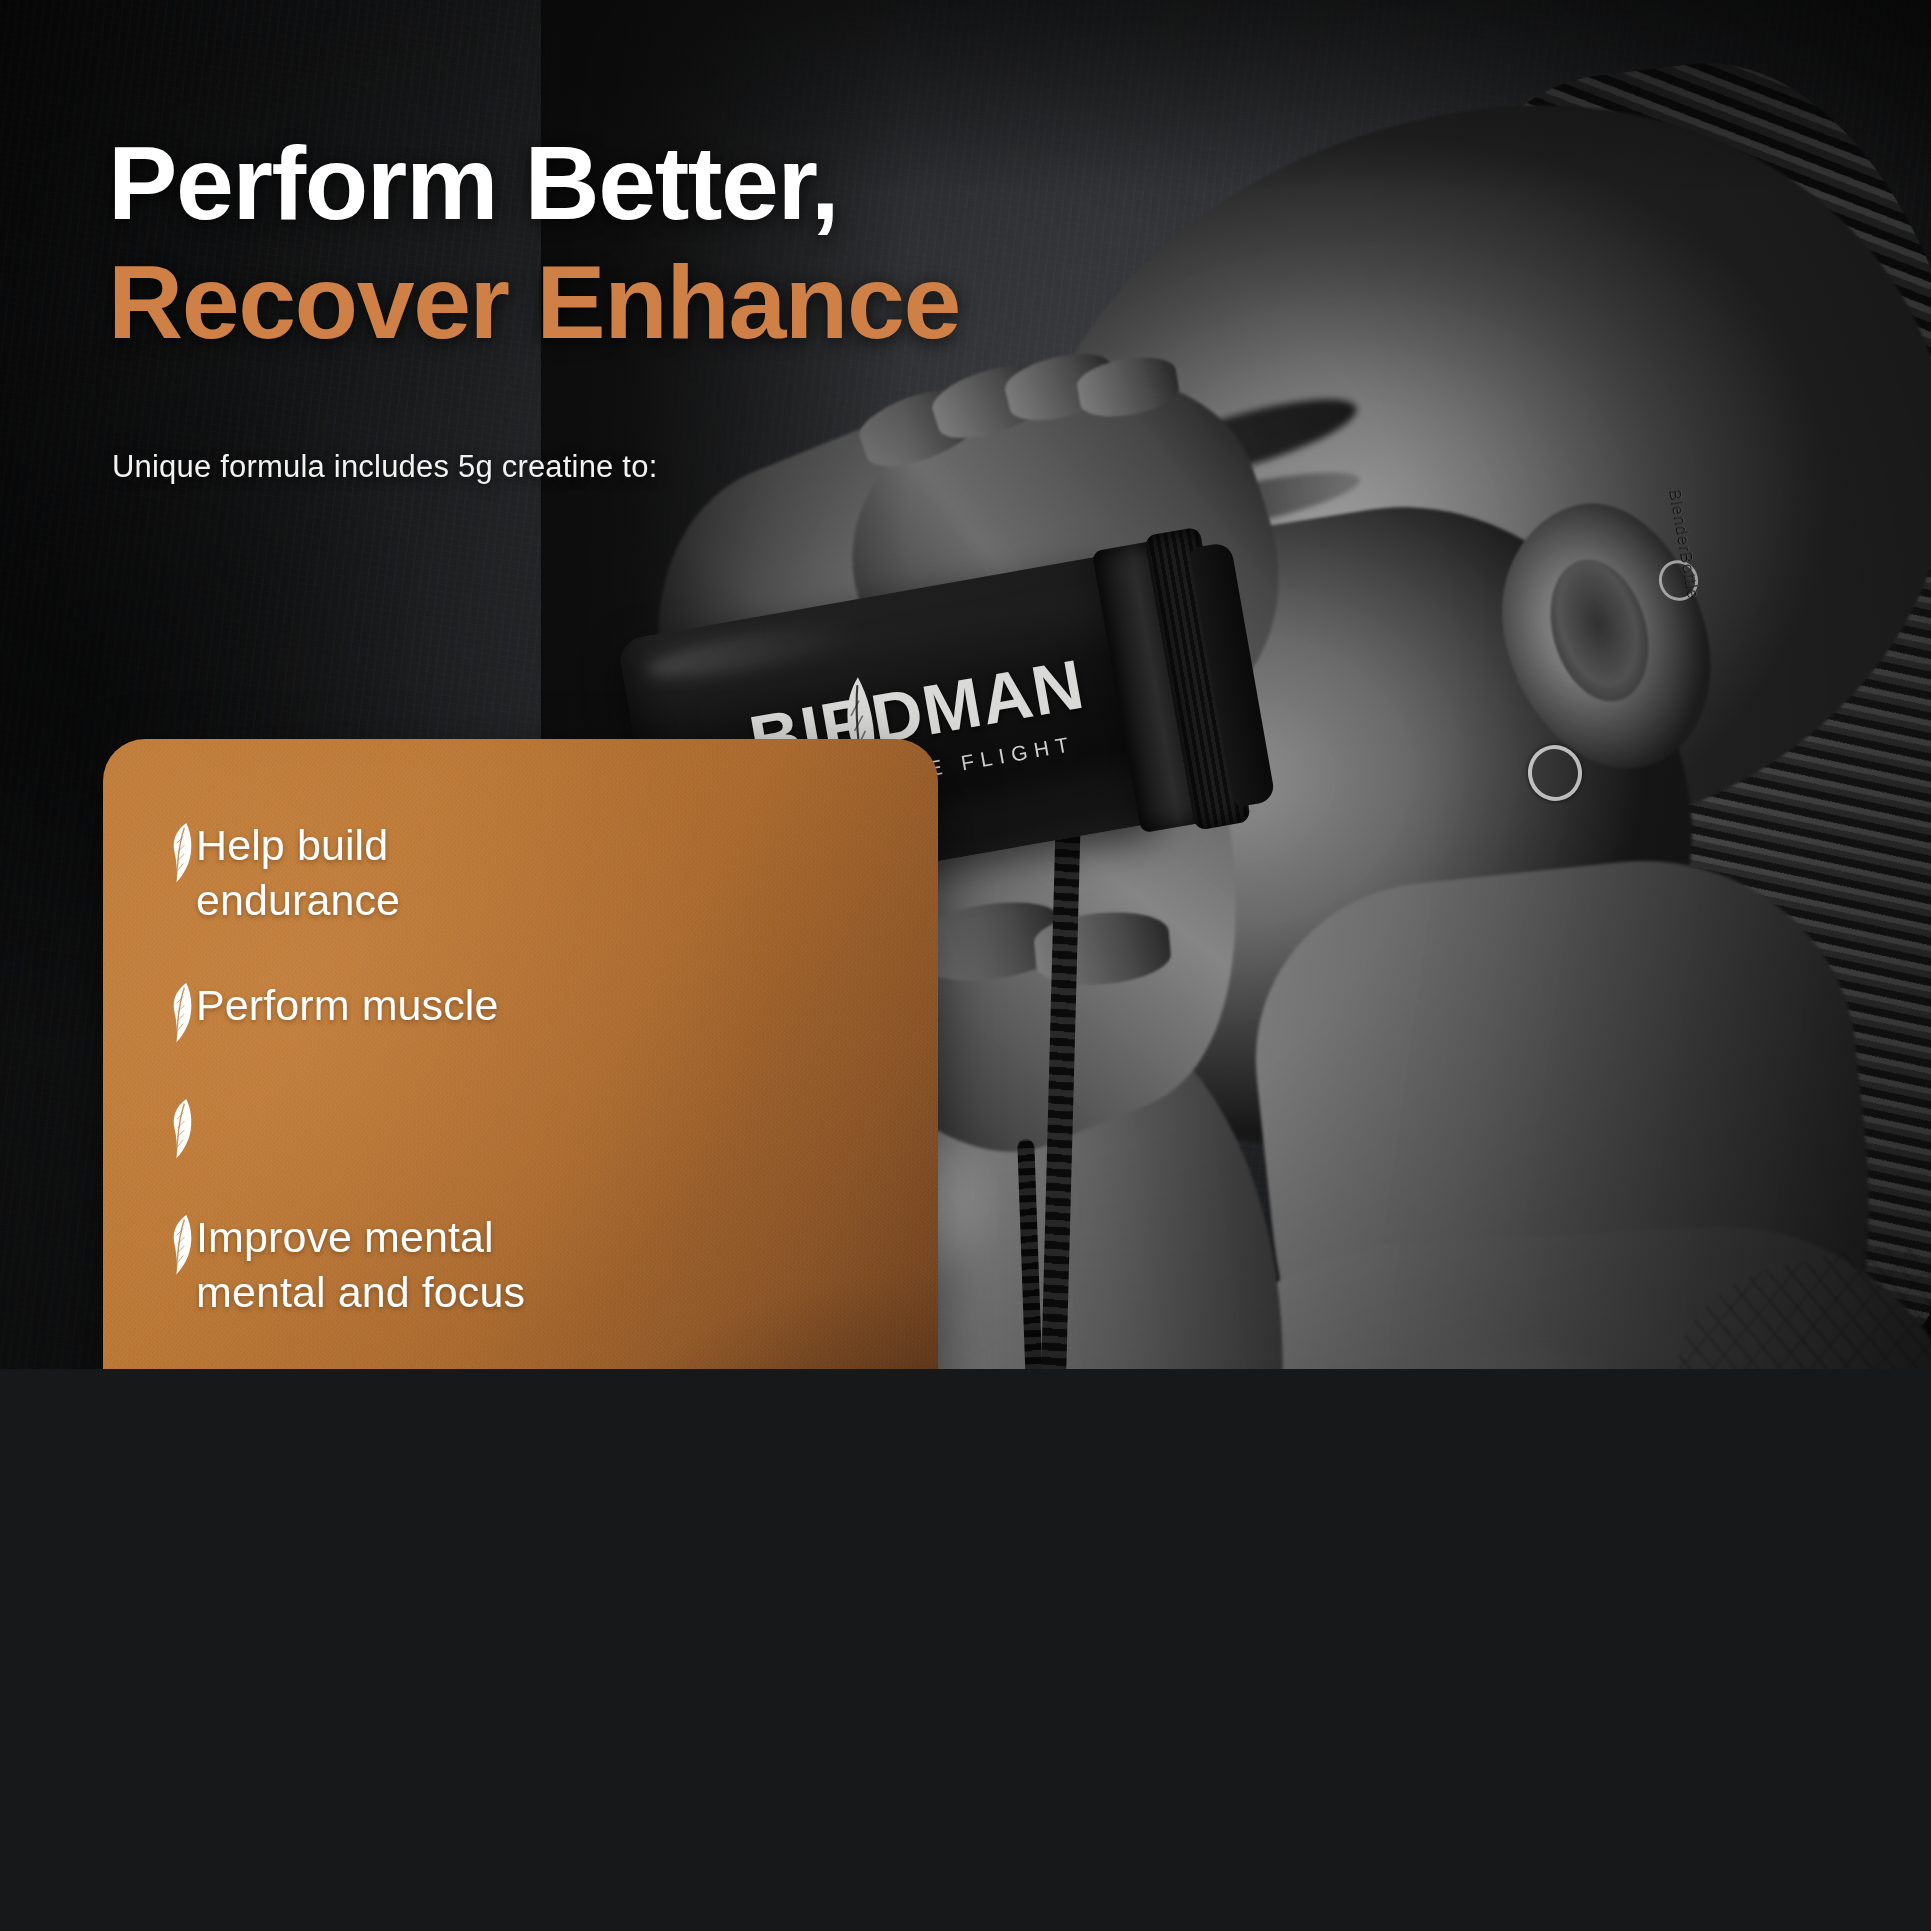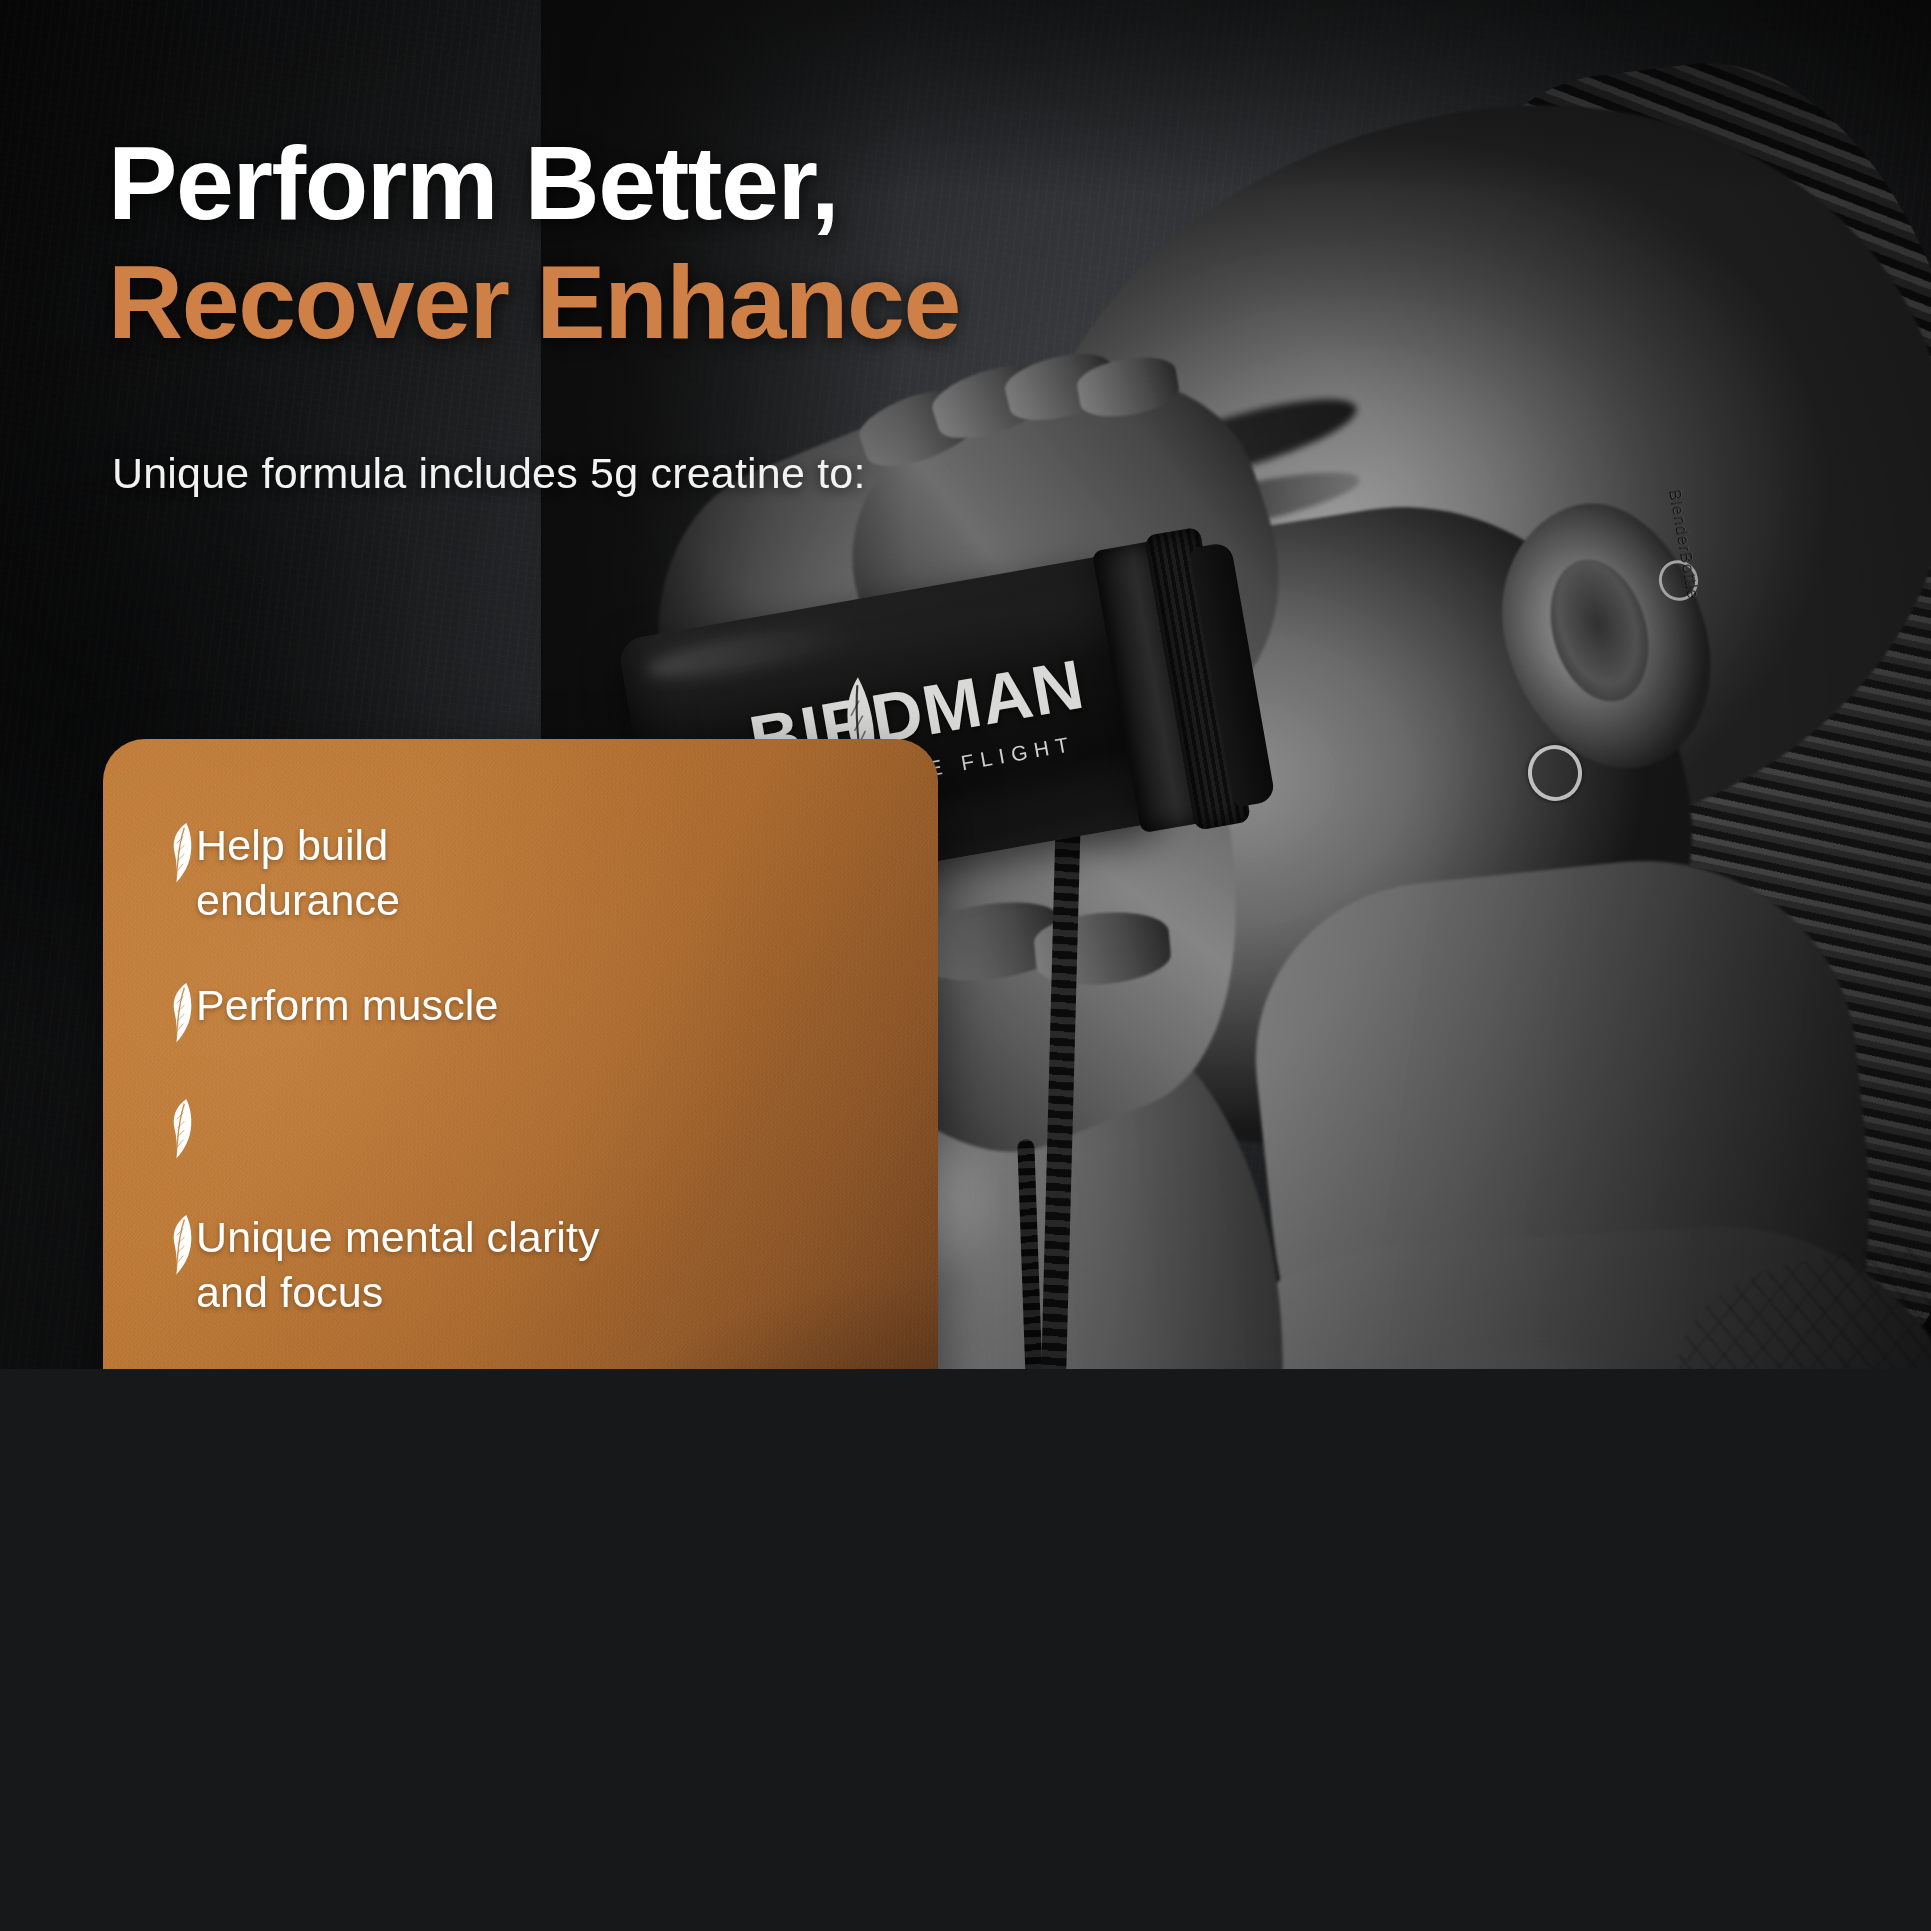--- a/index.html
+++ b/index.html
@@ -278,21 +278,21 @@
     line-height:1.14;
     letter-spacing:-1.4px;
     text-shadow:0 2.9px 17.4px rgba(0,0,0,.75);
   }
   .h1{ color:#ffffff; }
   .h2{ color:#cf8047; }
 
   .subtitle{
     position:absolute; left:112px; top:449px; z-index:5;
     font-family:"Liberation Sans", sans-serif;
-    font-size:43px; font-weight:400; color:#f2f2f2; letter-spacing:0.2px;
+    font-size:31px; font-weight:400; color:#f2f2f2; letter-spacing:0.2px;
     text-shadow:0 1.9px 11.6px rgba(0,0,0,.8);
   }
 
   
   .panel{
     position:absolute; left:103px; top:739px; width:835px; height:975px;
     border-radius:42px;
     background:
       linear-gradient(118deg, #c07c38 0%, #bb7734 26%, #ab6a2e 50%, #8b5426 72%, #64391b 90%, #4c2a14 100%);
     box-shadow:0 21px 58px rgba(0,0,0,.55);
@@ -436,21 +436,21 @@
           <path d="M21 15 L14 22 M22 24 L15 31 M22 33 L15 40 M21 43 L15 50" stroke="#b8752f" stroke-width="1" opacity=".6"></path>
         </svg>
       </div>
 
       <div class="bullet b4">
         <svg class="b-ico" viewBox="0 0 34 64">
           <path d="M24 1 C30 13 31 30 26 43 C23 51 18 58 13 63 C15 52 14 41 12 32 C9 20 13 9 24 1 Z" fill="#ffffff"></path>
           <path d="M22 6 C18 18 16 31 15 44 C14 51 14 58 13 63" stroke="#b8752f" stroke-width="1.4" fill="none" opacity=".8"></path>
           <path d="M21 15 L14 22 M22 24 L15 31 M22 33 L15 40 M21 43 L15 50" stroke="#b8752f" stroke-width="1" opacity=".6"></path>
         </svg>
-        <div class="b-text">Unique mental clarity and focus</div>
+        <div class="b-text">Improve mental mental and focus</div>
       </div>
 
 
     </div>
   </div>
 
   <div class="vignette"></div>
 </div>
 
 

